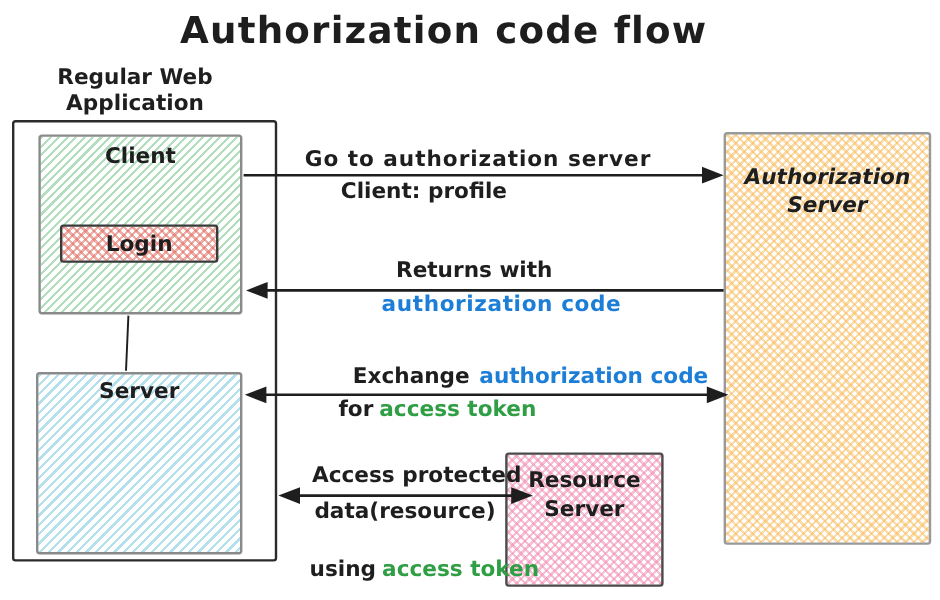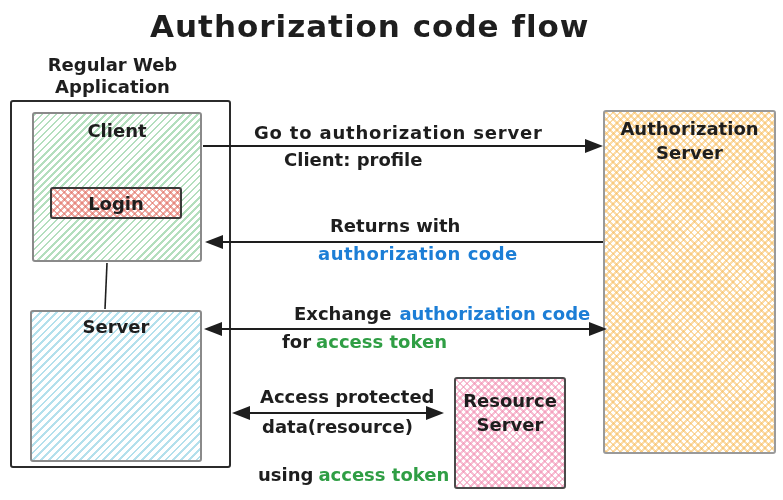--- a/index.html
+++ b/index.html
@@ -57,30 +57,30 @@
   }
   .auth-box {
     left:603px; top:110px; width:173px; height:344px;
     border:2px solid #9a9a9a;
     background-color:#fff;
     background-image:
       repeating-linear-gradient(45deg,  rgba(247,185,85,0.50) 0 2px, transparent 2px 5px),
       repeating-linear-gradient(135deg, rgba(247,185,85,0.50) 0 2px, transparent 2px 5px);
   }
   .resource-box {
-    left:454px; top:377px; width:112px; height:112px;
+    left:421px; top:377px; width:132px; height:112px;
     border:2px solid #4a4a4a;
     background-color:#fff;
     background-image:
       repeating-linear-gradient(45deg,  rgba(241,140,176,0.55) 0 2px, transparent 2px 5px),
       repeating-linear-gradient(135deg, rgba(241,140,176,0.55) 0 2px, transparent 2px 5px);
   }
   .client-box .box-label   { position:absolute; left:0; right:0; top:6px; }
   .server-box .box-label   { position:absolute; left:0; right:0; top:4px; }
-  .auth-box .box-label     { position:absolute; left:0; right:0; top:5px; line-height:24px; }
+  .auth-box .box-label     { position:absolute; left:0; right:0; top:24px; line-height:24px;font-style:italic; }
   .resource-box .box-label { position:absolute; left:0; right:0; top:10px; line-height:24px; }
 
   
   #arrows { position:absolute; left:0; top:0; width:783px; height:500px; pointer-events:none; }
   #arrows line    { stroke:#1e1e1e; stroke-width:2.2; }
   #arrows polygon { fill:#1e1e1e; }
   #arrows .thin   { stroke-width:1.6; }
 
   
   .lbl-go       { left:254px; top:122px; letter-spacing:0.8px; }

